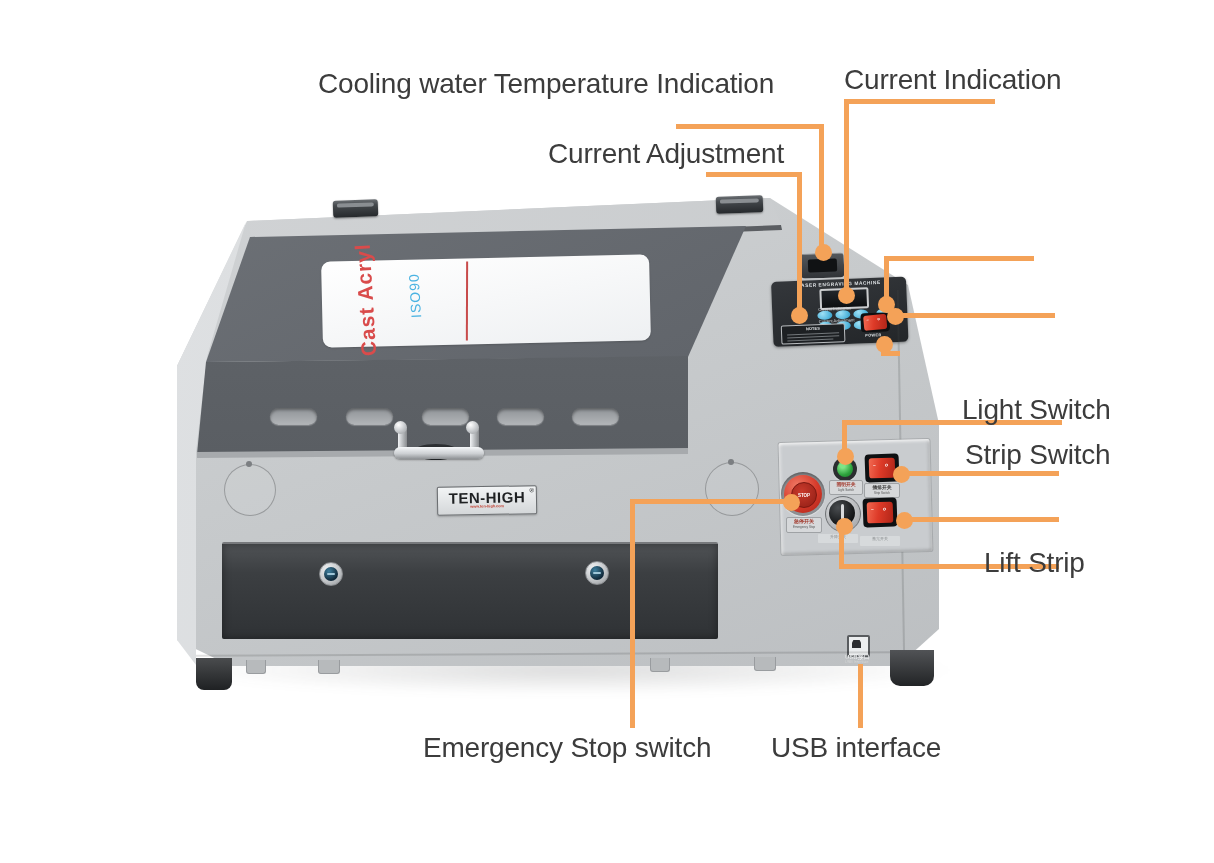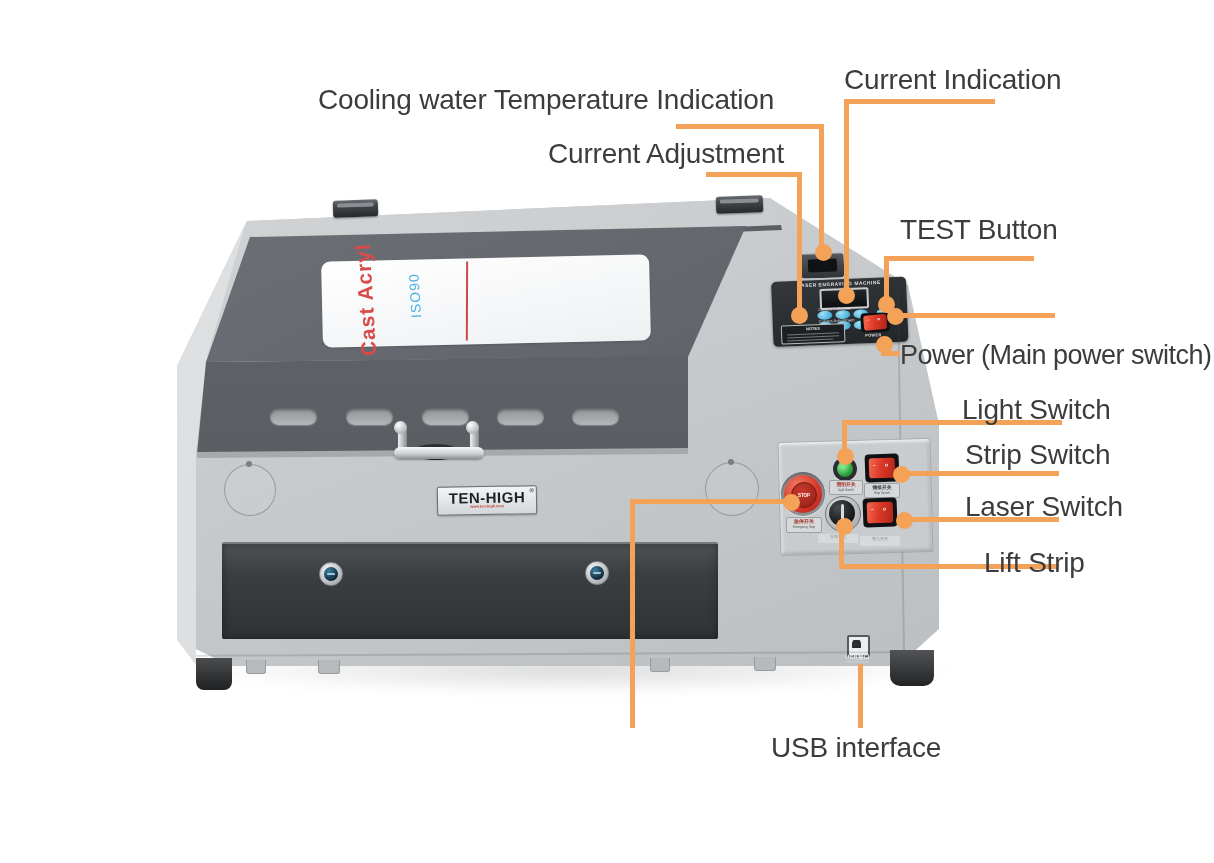--- a/index.html
+++ b/index.html
@@ -267,24 +267,22 @@
   <div class="dot" style="left:836px;top:518px;"></div>
   <div class="vline" style="left:839px;top:524px;height:45px;"></div>
   <div class="hline" style="left:839px;top:564px;width:220px;"></div>
 
   <div class="dot" style="left:783px;top:494px;"></div>
   <div class="hline" style="left:630px;top:499px;width:156px;"></div>
   <div class="vline" style="left:630px;top:499px;height:229px;"></div>
 
   <div class="vline" style="left:858px;top:664px;height:64px;"></div>
 
-  <div class="ann" style="left:318px;top:84px;text-align:center;">Cooling water Temperature Indication</div>
+  <div class="ann" style="left:318px;top:68px;text-align:center;">Cooling water Temperature Indication</div>
   <div class="ann" style="left:548px;top:138px;">Current Adjustment</div>
   <div class="ann" style="left:844px;top:64px;">Current Indication</div>
-  <div class="ann" style="left:900px;top:214px;">TEST Button</div>
-  <div class="ann" style="left:900px;top:340px;font-size:27px;letter-spacing:-0.5px;">Power (Main power switch)</div>
   <div class="ann" style="left:962px;top:394px;">Light Switch</div>
   <div class="ann" style="left:965px;top:439px;">Strip Switch</div>
-  <div class="ann" style="left:965px;top:491px;">Laser Switch</div>
   <div class="ann" style="left:984px;top:547px;">Lift Strip</div>
+  <div class="ann" style="left:423px;top:732px;">Emergency Stop switch</div>
   <div class="ann" style="left:771px;top:732px;">USB interface</div>
 
 </div>
 
 </body></html>

